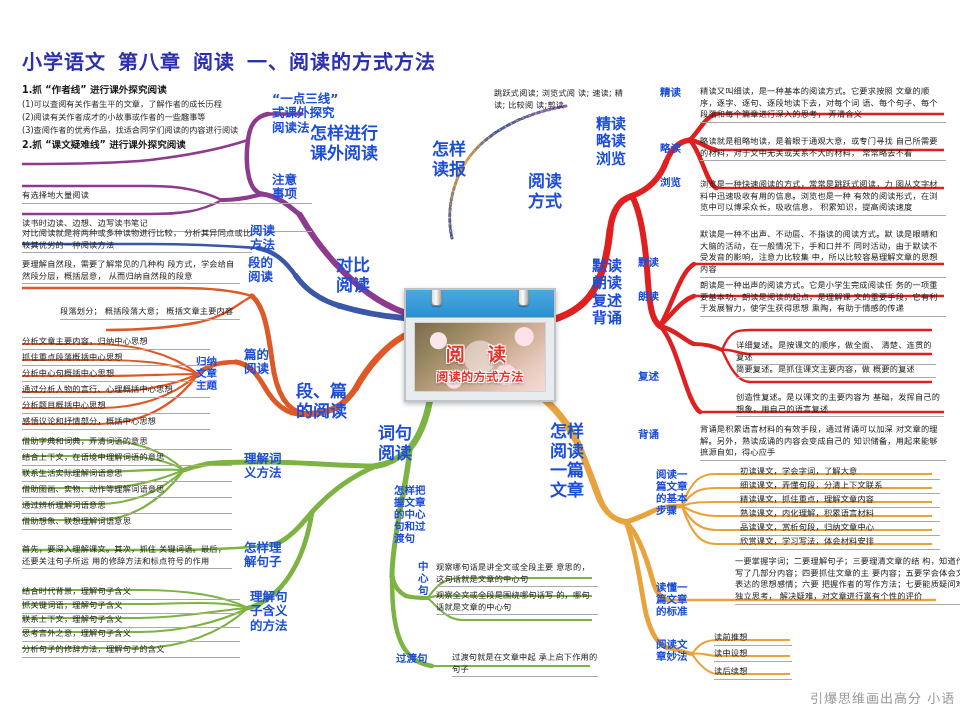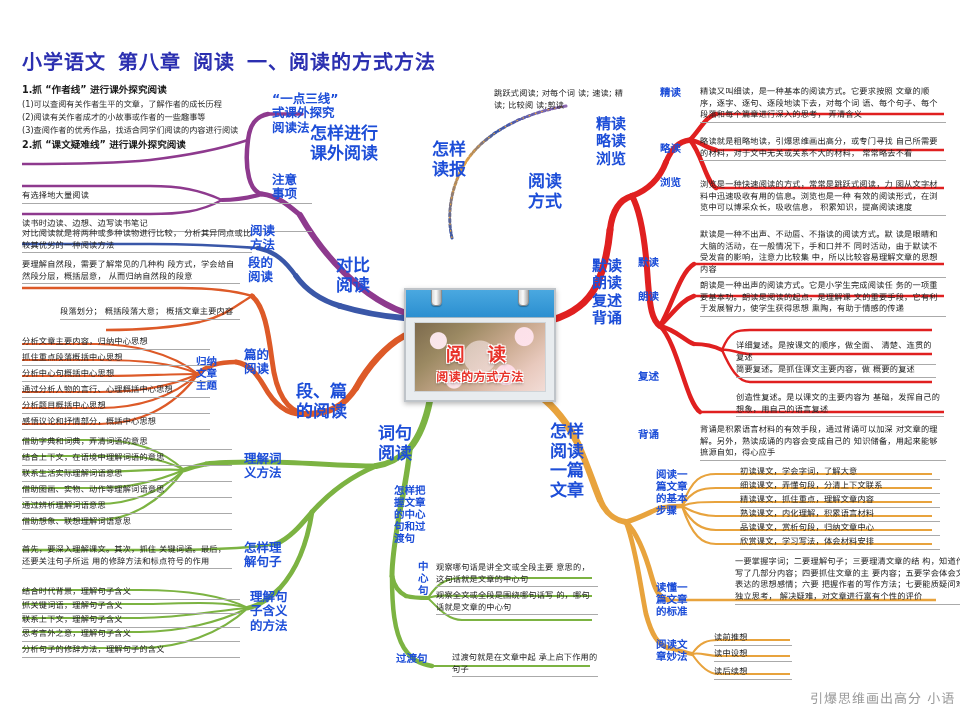--- a/index.html
+++ b/index.html
@@ -281,21 +281,21 @@
   <div class="node n-md" style="left:272px;top:173px;">注意
 事项</div>
   <div class="node n-xl" style="left:310px;top:124px;">怎样进行
 课外阅读</div>
 
   <div class="leaf u u-pur" style="left:22px;top:190px;width:290px;">有选择地大量阅读</div>
   <div class="leaf u u-pur" style="left:22px;top:218px;width:290px;">读书时边读、边想、边写读书笔记</div>
 
   <div class="node n-xl" style="left:432px;top:140px;">怎样
 读报</div>
-  <div class="leaf" style="left:494px;top:88px;width:130px;">跳跃式阅读; 对每个词
+  <div class="leaf" style="left:494px;top:88px;width:130px;">跳跃式阅读; 浏览式阅
 读; 速读; 精读; 比较阅
 读;剪读</div>
 
   <div class="node n-xl" style="left:336px;top:256px;">对比
 阅读</div>
   <div class="node n-md" style="left:250px;top:224px;">阅读
 方法</div>
   <div class="leaf u u-blu" style="left:22px;top:228px;width:230px;">对比阅读就是将两种或多种读物进行比较，
 分析其异同点或比较其优劣的一种阅读方法</div>
 
@@ -376,21 +376,21 @@
   <div class="node n-sm" style="left:660px;top:176px;">浏览</div>
   <div class="node n-sm" style="left:638px;top:256px;">默读</div>
   <div class="node n-sm" style="left:638px;top:290px;">朗读</div>
   <div class="node n-sm" style="left:638px;top:370px;">复述</div>
   <div class="node n-sm" style="left:638px;top:428px;">背诵</div>
 
   <div class="leaf u u-red" style="left:700px;top:86px;width:246px;">精读又叫细读，是一种基本的阅读方式。它要求按照
 文章的顺序，逐字、逐句、逐段地读下去，对每个词
 语、每个句子、每个段落和每个篇章进行深入的思考，
 弄清含义</div>
-  <div class="leaf u u-red" style="left:700px;top:136px;width:246px;">略读就是粗略地读，引爆思维画出高分，或专门寻找
+  <div class="leaf u u-red" style="left:700px;top:136px;width:246px;">略读就是粗略地读，是着眼于通观大意，或专门寻找
 自己所需要的材料，对于文中无关或关系不大的材料，
 常常略去不看</div>
   <div class="leaf u u-red" style="left:700px;top:179px;width:246px;">浏览是一种快速阅读的方式，常常是跳跃式阅读，力
 图从文字材料中迅速吸收有用的信息。浏览也是一种
 有效的阅读形式，在浏览中可以博采众长，吸收信息，
 积累知识，提高阅读速度</div>
   <div class="leaf u u-red" style="left:700px;top:229px;width:246px;">默读是一种不出声、不动唇、不指读的阅读方式。默
 读是眼睛和大脑的活动，在一般情况下，手和口并不
 同时活动，由于默读不受发音的影响，注意力比较集
 中，所以比较容易理解文章的思想内容</div>

